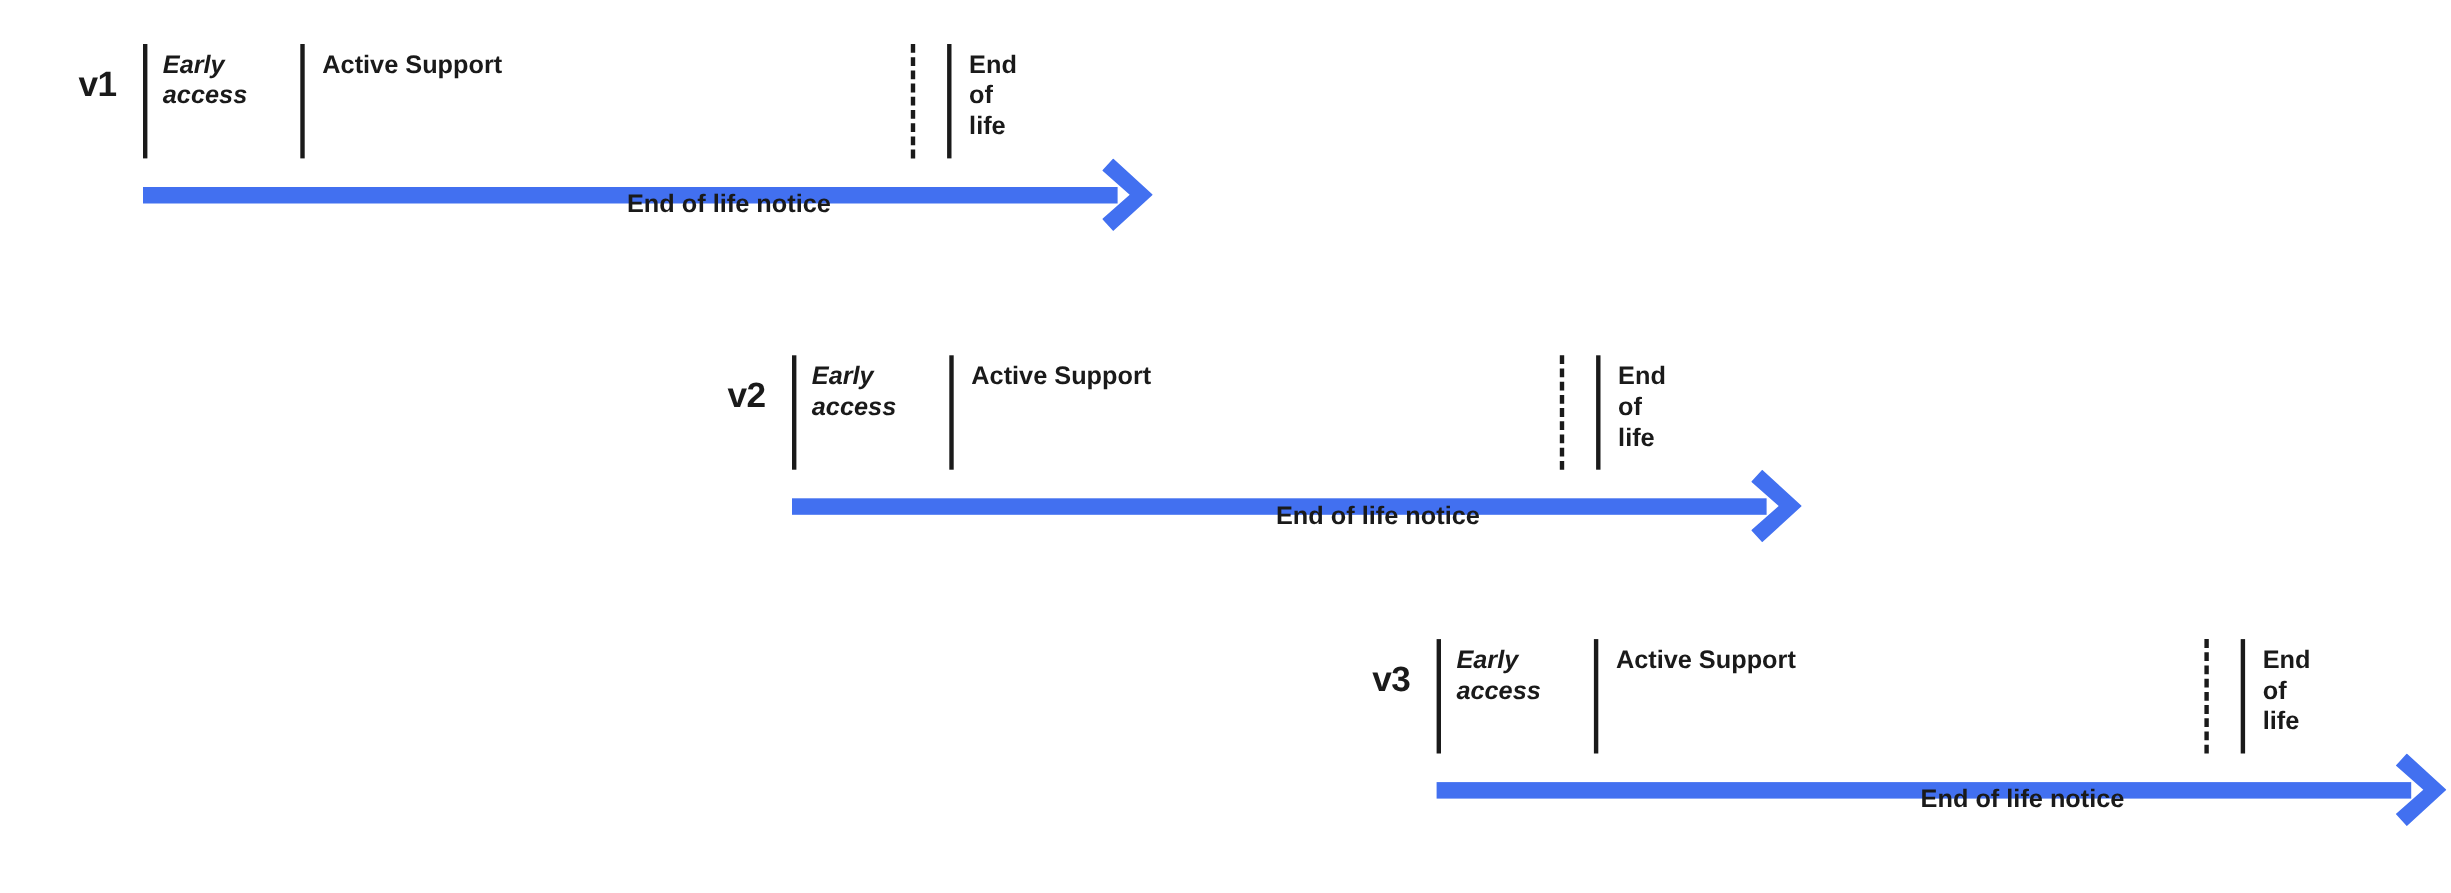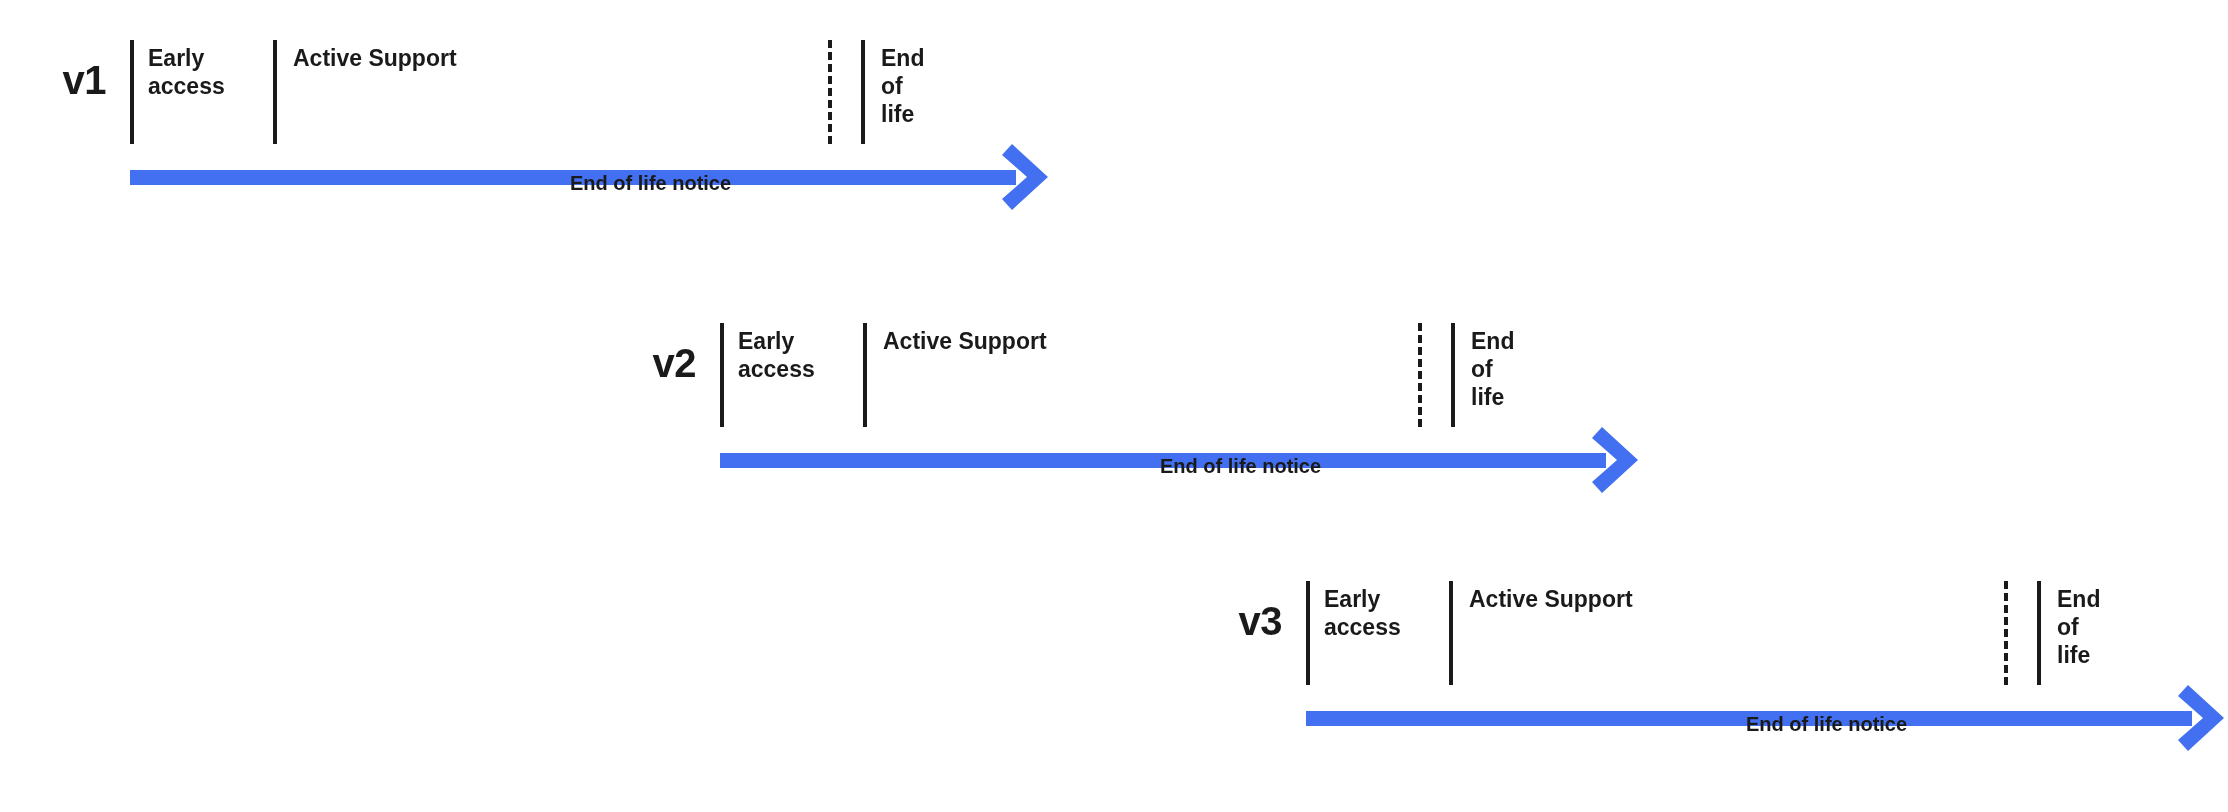--- a/index.html
+++ b/index.html
@@ -27,21 +27,21 @@
     height: 190px;
   }
 
   
   .version-label {
     position: absolute;
     left: 0;
     top: 38px;
     width: 86px;
     text-align: right;
-    font-size: 40px;
+    font-size: 32px;
     font-weight: 700;
     color: #1a1a1a;
     letter-spacing: -0.5px;
     line-height: 1;
   }
 
   
   .phases {
     position: absolute;
     left: 110px;
@@ -73,20 +73,21 @@
     top: 22px;
     font-size: 23px;
     font-weight: 700;
     color: #1a1a1a;
     line-height: 1.22;
     white-space: pre-line;
   }
   .phase-label.narrow {
     width: 110px;
     white-space: normal;
+    font-style: italic;
   }
 
   
   .arrow {
     position: absolute;
     top: 122px;
     height: 66px;
   }
   .arrow-shaft {
     position: absolute;
@@ -100,21 +101,21 @@
     top: 0;
     width: 46px;
     height: 66px;
   }
   .arrow-head svg { display: block; }
 
   
   .bar-caption {
     position: absolute;
     top: 150px;
-    font-size: 20px;
+    font-size: 23px;
     font-weight: 700;
     color: #1a1a1a;
     white-space: nowrap;
   }
 </style>
 </head>
 <body>
 
 <div class="diagram">
 

